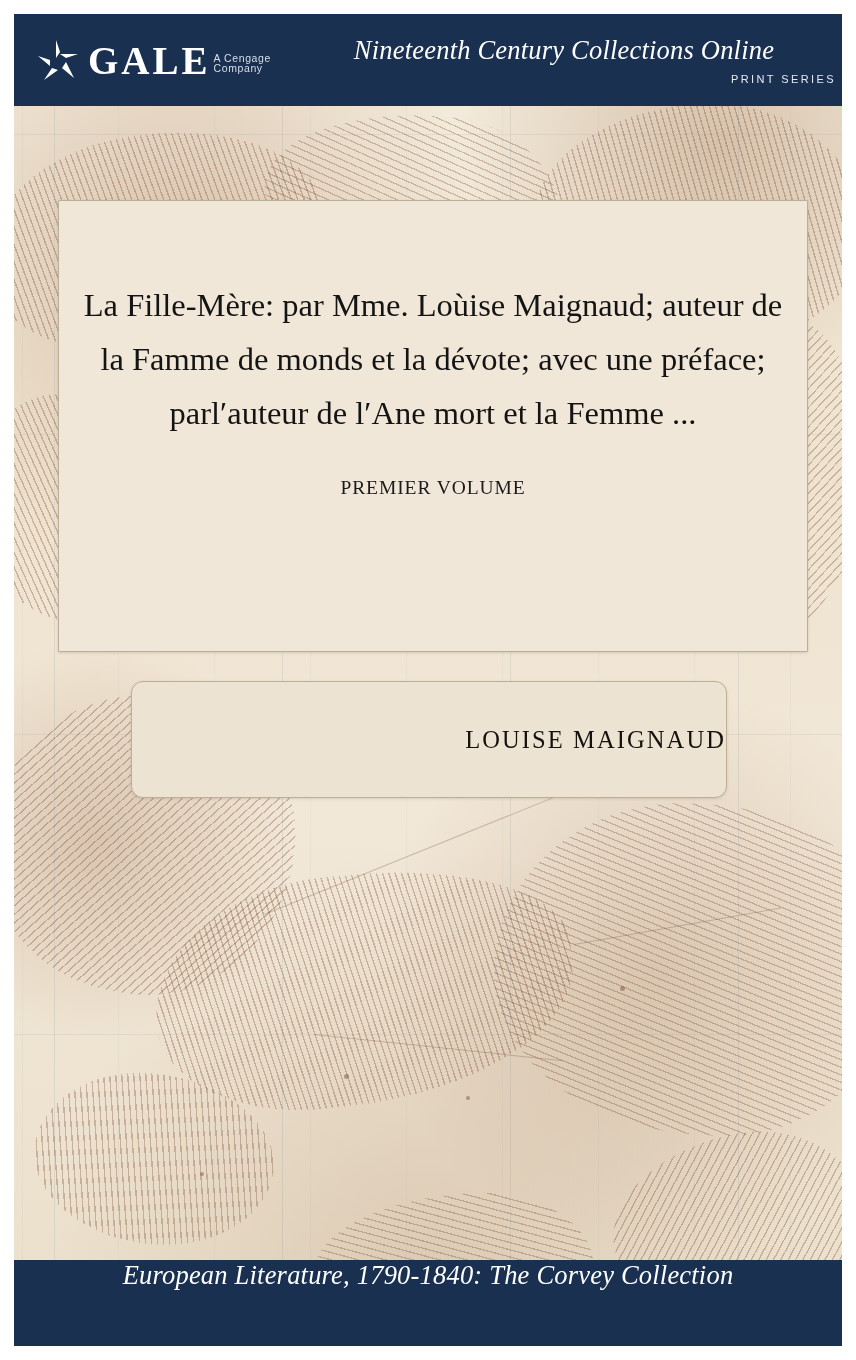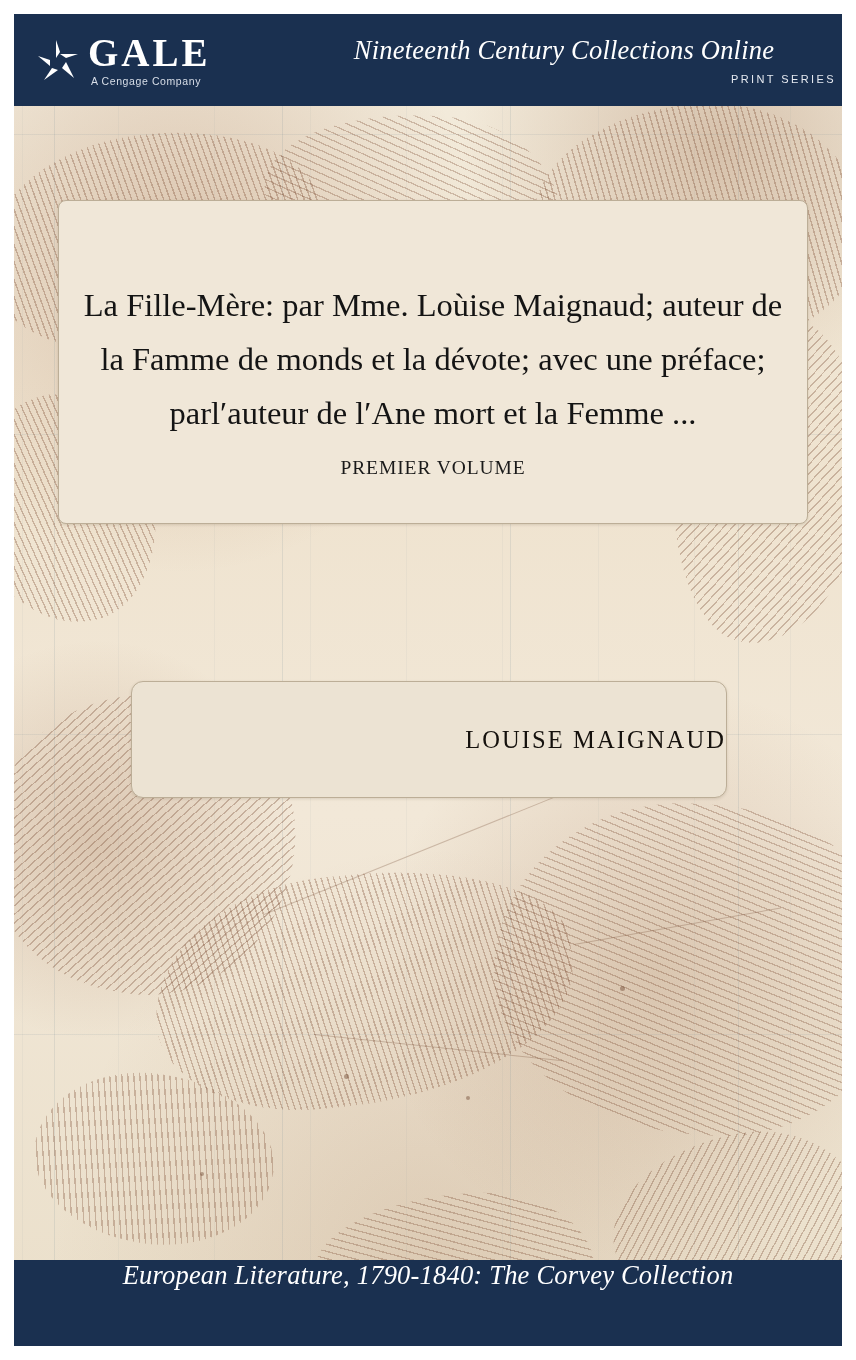--- a/index.html
+++ b/index.html
@@ -128,36 +128,36 @@
     width: 250px;
   }
   .gale-mark {
     position: relative;
     width: 44px; height: 44px;
     flex: 0 0 auto;
     margin-right: 8px;
   }
   .gale-text {
     display: flex;
-    flex-direction: column;
+    flex-direction: row;
     line-height: 1;
   }
   .gale-word {
     font-family: "Liberation Serif", serif;
     font-weight: bold;
     font-size: 39px;
     letter-spacing: 3px;
     color: #ffffff;
   }
   .gale-sub {
     font-family: "Liberation Sans", sans-serif;
     font-size: 10.5px;
     letter-spacing: .6px;
     color: #d8dee8;
-    margin-top: 4px;
+    margin-top: 12px;
     margin-left: 3px;
   }
   .banner-titles {
     flex: 1;
     text-align: center;
     padding-right: 0;
   }
   .banner-main {
     font-family: "Liberation Serif", serif;
     font-style: italic;
@@ -173,24 +173,24 @@
     color: #e6eaf1;
     margin-top: 7px;
     text-align: right;
     padding-right: 6px;
   }
 
   
   .title-plaque {
     position: absolute;
     left: 58px; top: 200px;
-    width: 750px; height: 324px;
+    width: 750px; height: 452px;
     background: #f0e7d8;
     border: 1px solid #bcae97;
-    border-radius: 8px;
+    border-radius: 1px;
     box-sizing: border-box;
     display: flex;
     align-items: flex-start;
     justify-content: center;
     z-index: 30;
     box-shadow: 0 1px 3px rgba(90,70,45,0.18);
   }
   .title-inner {
     width: 700px;
     padding-top: 78px;
@@ -200,21 +200,21 @@
     font-family: "Liberation Serif", serif;
     font-size: 32.5px;
     line-height: 1.66;
     color: #141414;
   }
   .volume-line {
     font-family: "Liberation Serif", serif;
     font-size: 19.5px;
     letter-spacing: .9px;
     color: #1a1a1a;
-    margin-top: 16px;
+    margin-top: 36px;
   }
 
   
   .author-plaque {
     position: absolute;
     left: 131px; top: 681px;
     width: 596px; height: 117px;
     background: #ece3d3;
     border: 1px solid #bcae97;
     border-radius: 12px;

